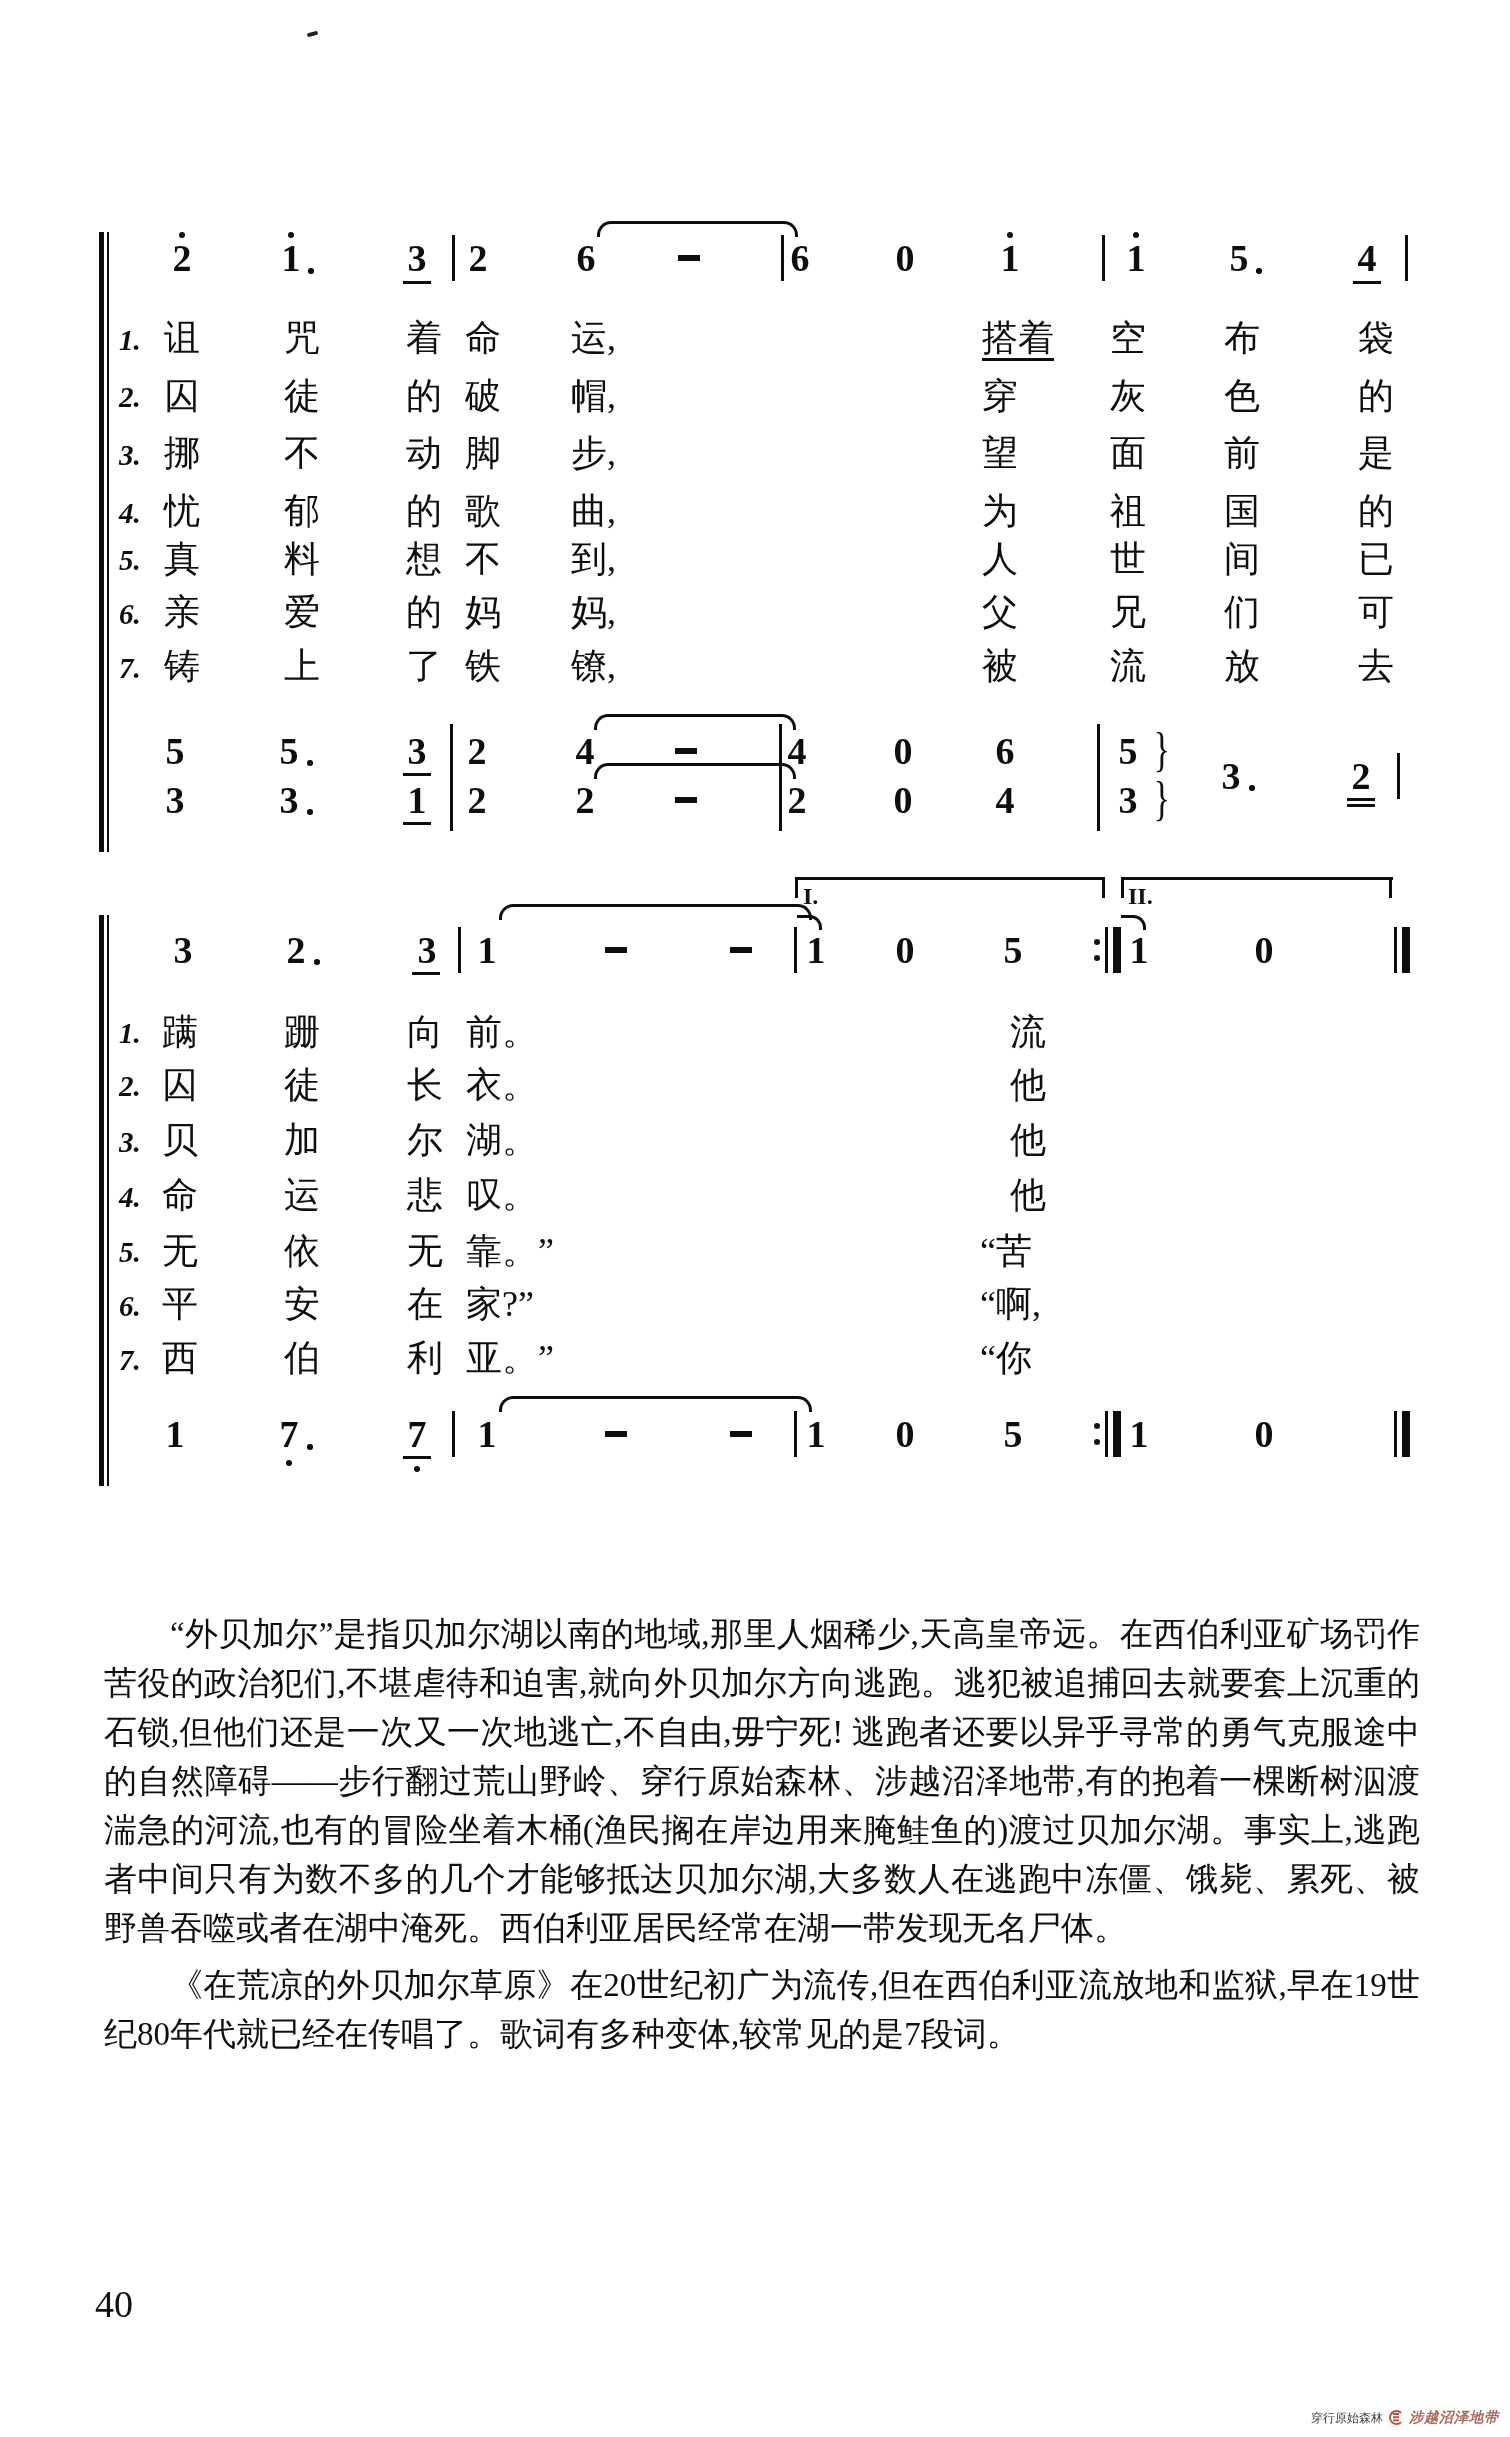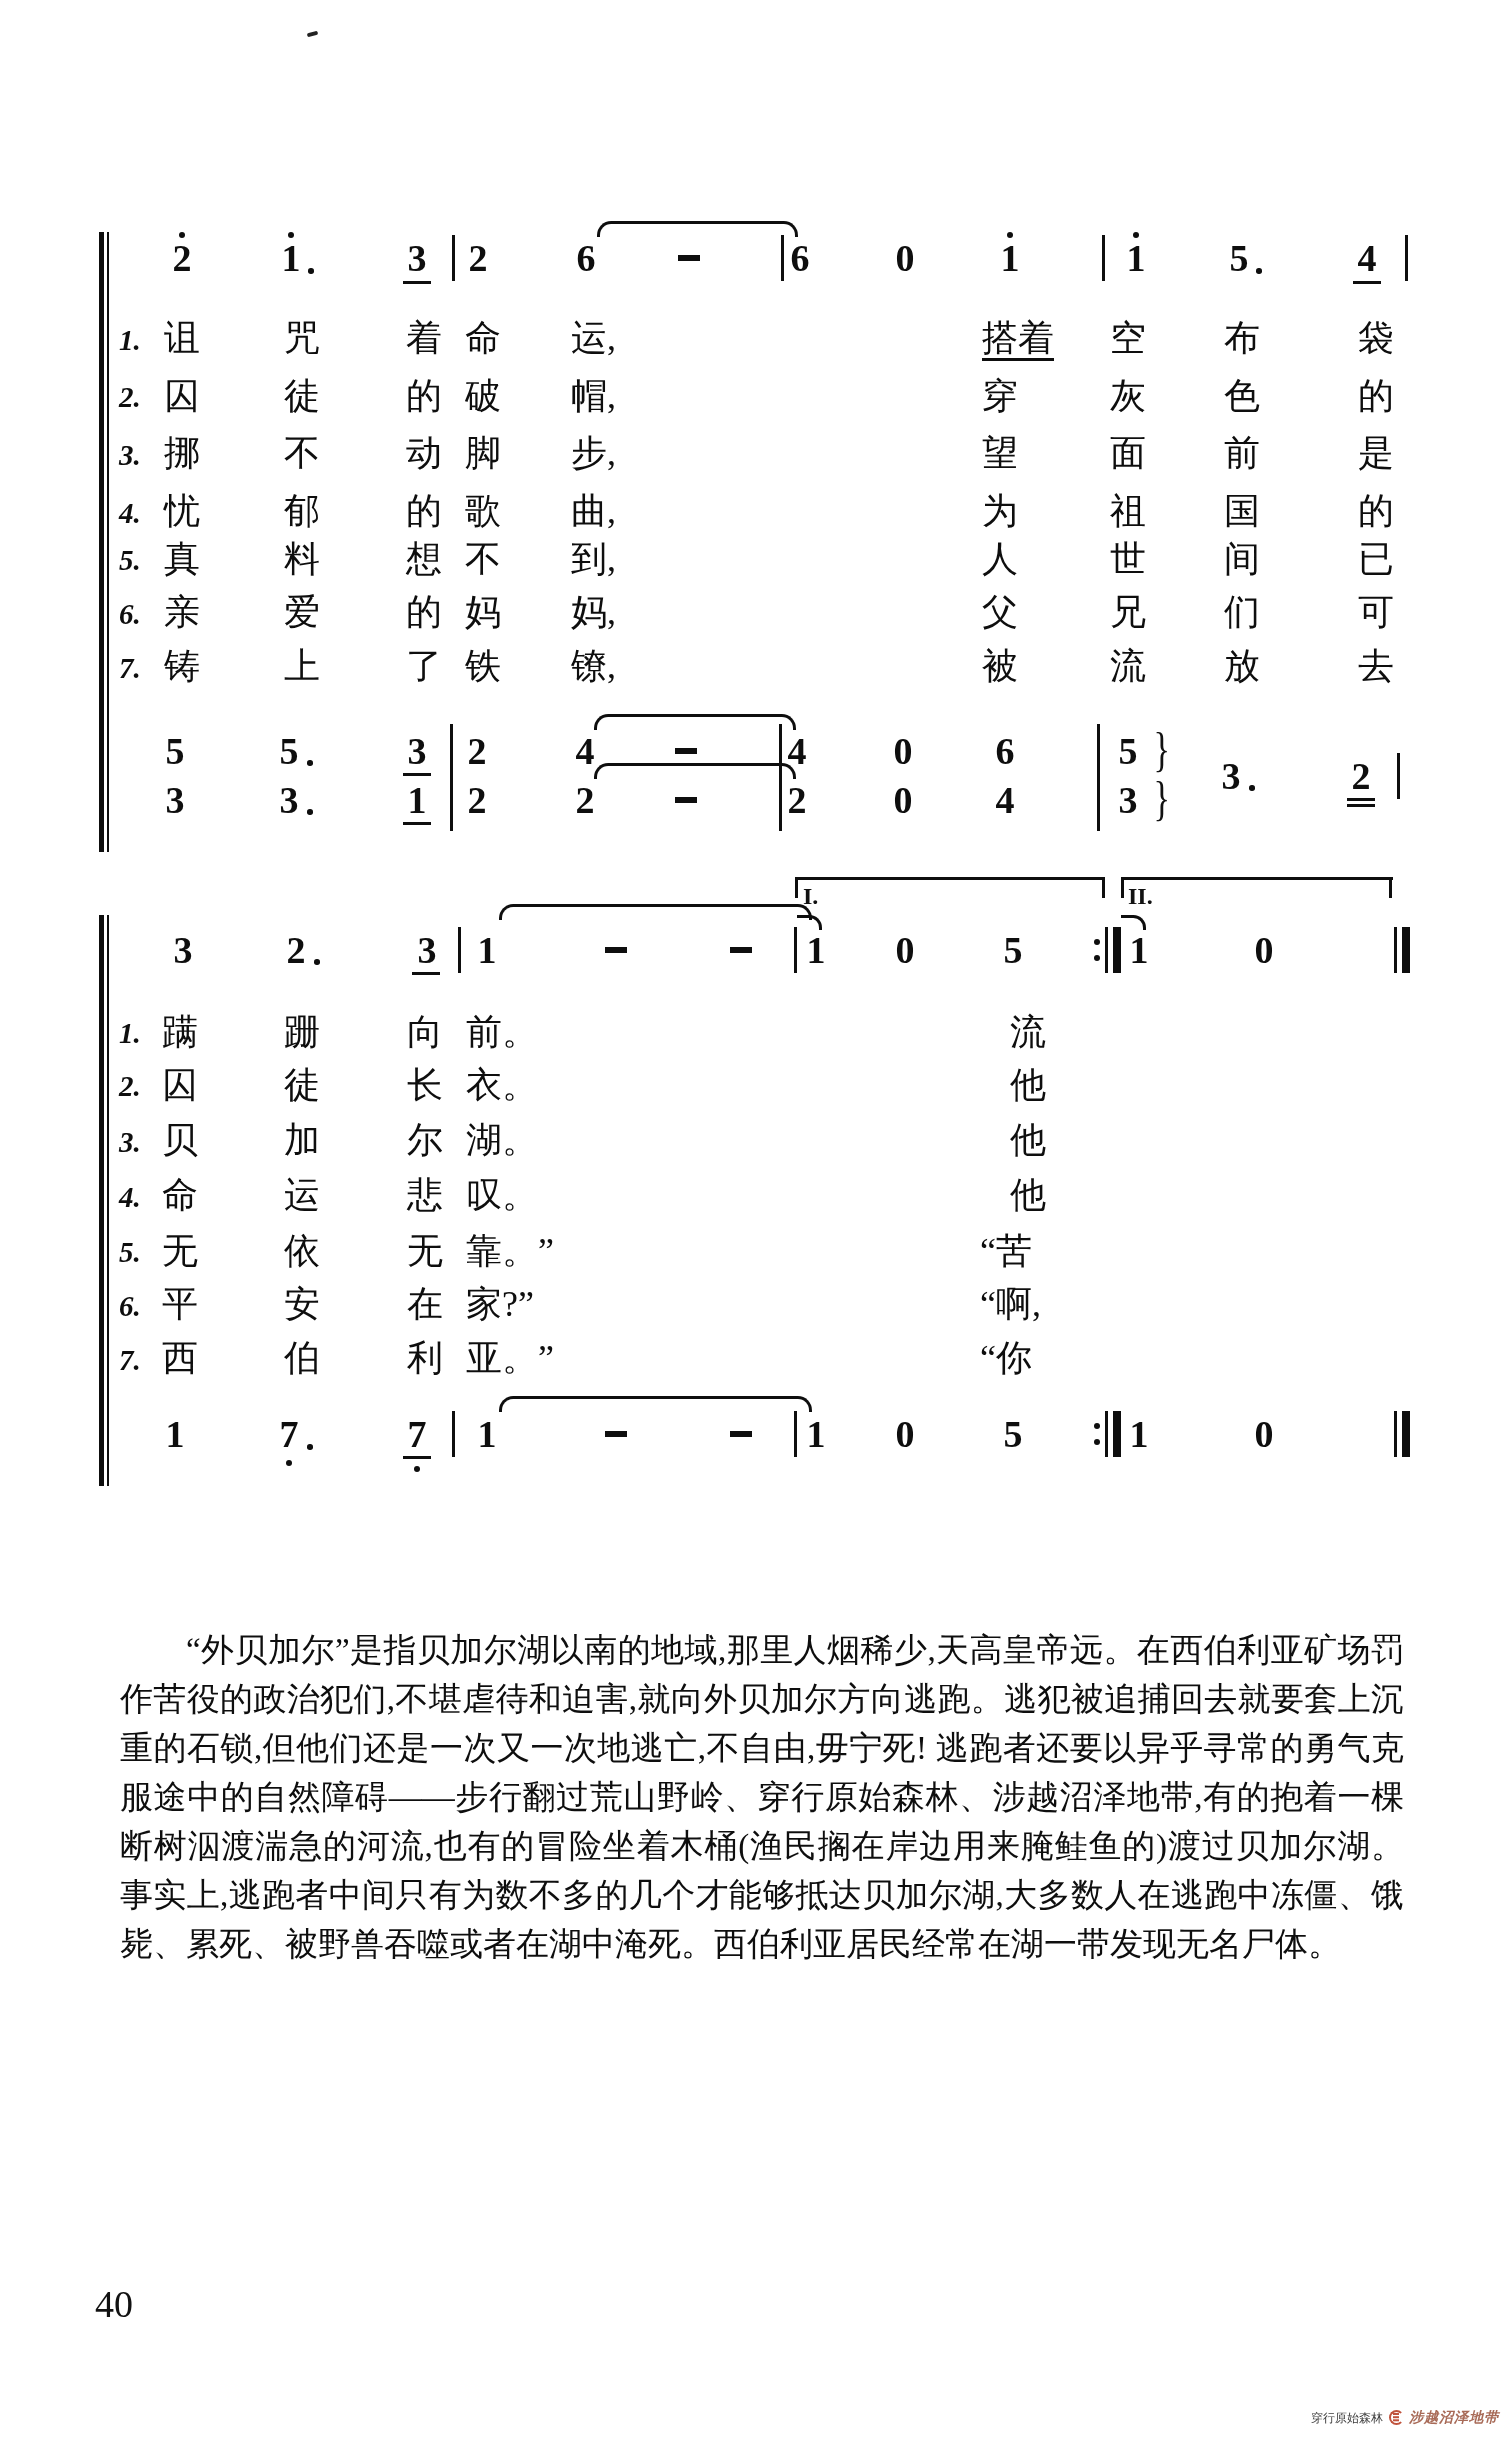--- a/index.html
+++ b/index.html
@@ -23,21 +23,21 @@
   .tie{position:absolute;border:3.2px solid #0e0e0e;border-bottom:none;
        border-radius:14.2px 14.2px 0 0;height:12.6px;}
   .tiefrag{position:absolute;border-top:3.2px solid #0e0e0e;border-right:3.2px solid #0e0e0e;
        border-radius:0 12.6px 0 0;width:22px;height:12px;}
   .brace{position:absolute;font:400 49px/1 "Liberation Serif",serif;transform:scaleX(.7);}
   .vline{position:absolute;background:#0e0e0e;}
   .volta-label{position:absolute;font:700 24px/1 "Liberation Serif",serif;}
 
   
   .notes{position:absolute;left:104px;top:1610px;width:1316px;}
-  .notes p{margin:16px;font:400 33px/49px "Liberation Serif",serif;text-align:justify;
+  .notes p{margin:0;font:400 33px/49px "Liberation Serif",serif;text-align:justify;
            text-indent:66px;color:#0e0e0e;}
   .notes p + p{margin-top:8px;}
 
   .video-line{position:absolute;left:0;top:2165px;width:100%;text-align:center;
               font:700 35px/1.3 "Liberation Sans",sans-serif;color:#0e0e0e;}
   .video-url{font-family:"Liberation Sans",sans-serif;font-weight:700;
              text-decoration:underline;text-underline-offset:6.3px;text-decoration-thickness:3.2px;}
 
   .pagenum{position:absolute;left:95px;top:2285px;font:400 38px/1 "Liberation Serif",serif;}
 
@@ -290,20 +290,21 @@
       <div class="syl vnum" style="left: 119px; top: 1346px;">7.</div>
       <div class="syl" style="left: 162px; top: 1340px;">西</div>
       <div class="syl" style="left: 284px; top: 1340px;">伯</div>
       <div class="syl" style="left: 407px; top: 1340px;">利</div>
       <div class="syl" style="left: 466px; top: 1340px;">亚。”</div>
       <div class="syl" style="left: 980px; top: 1340px;">“你</div>
     </div>
 
   <div class="notes">
     <p>“外贝加尔”是指贝加尔湖以南的地域,那里人烟稀少,天高皇帝远。在西伯利亚矿场罚作苦役的政治犯们,不堪虐待和迫害,就向外贝加尔方向逃跑。逃犯被追捕回去就要套上沉重的石锁,但他们还是一次又一次地逃亡,不自由,毋宁死! 逃跑者还要以异乎寻常的勇气克服途中的自然障碍——步行翻过荒山野岭、穿行原始森林、涉越沼泽地带,有的抱着一棵断树泅渡湍急的河流,也有的冒险坐着木桶(渔民搁在岸边用来腌鲑鱼的)渡过贝加尔湖。事实上,逃跑者中间只有为数不多的几个才能够抵达贝加尔湖,大多数人在逃跑中冻僵、饿毙、累死、被野兽吞噬或者在湖中淹死。西伯利亚居民经常在湖一带发现无名尸体。</p>
+    <p>《在荒凉的外贝加尔草原》在20世纪初广为流传,但在西伯利亚流放地和监狱,早在19世纪80年代就已经在传唱了。歌词有多种变体,较常见的是7段词。</p>
   </div>
 
 
   <div class="pagenum">40</div>
 
   <div class="watermark">
     <span>穿行原始森林</span>
     <span class="logo"></span>
     <span class="wm-site">涉越沼泽地带</span>
   </div>

